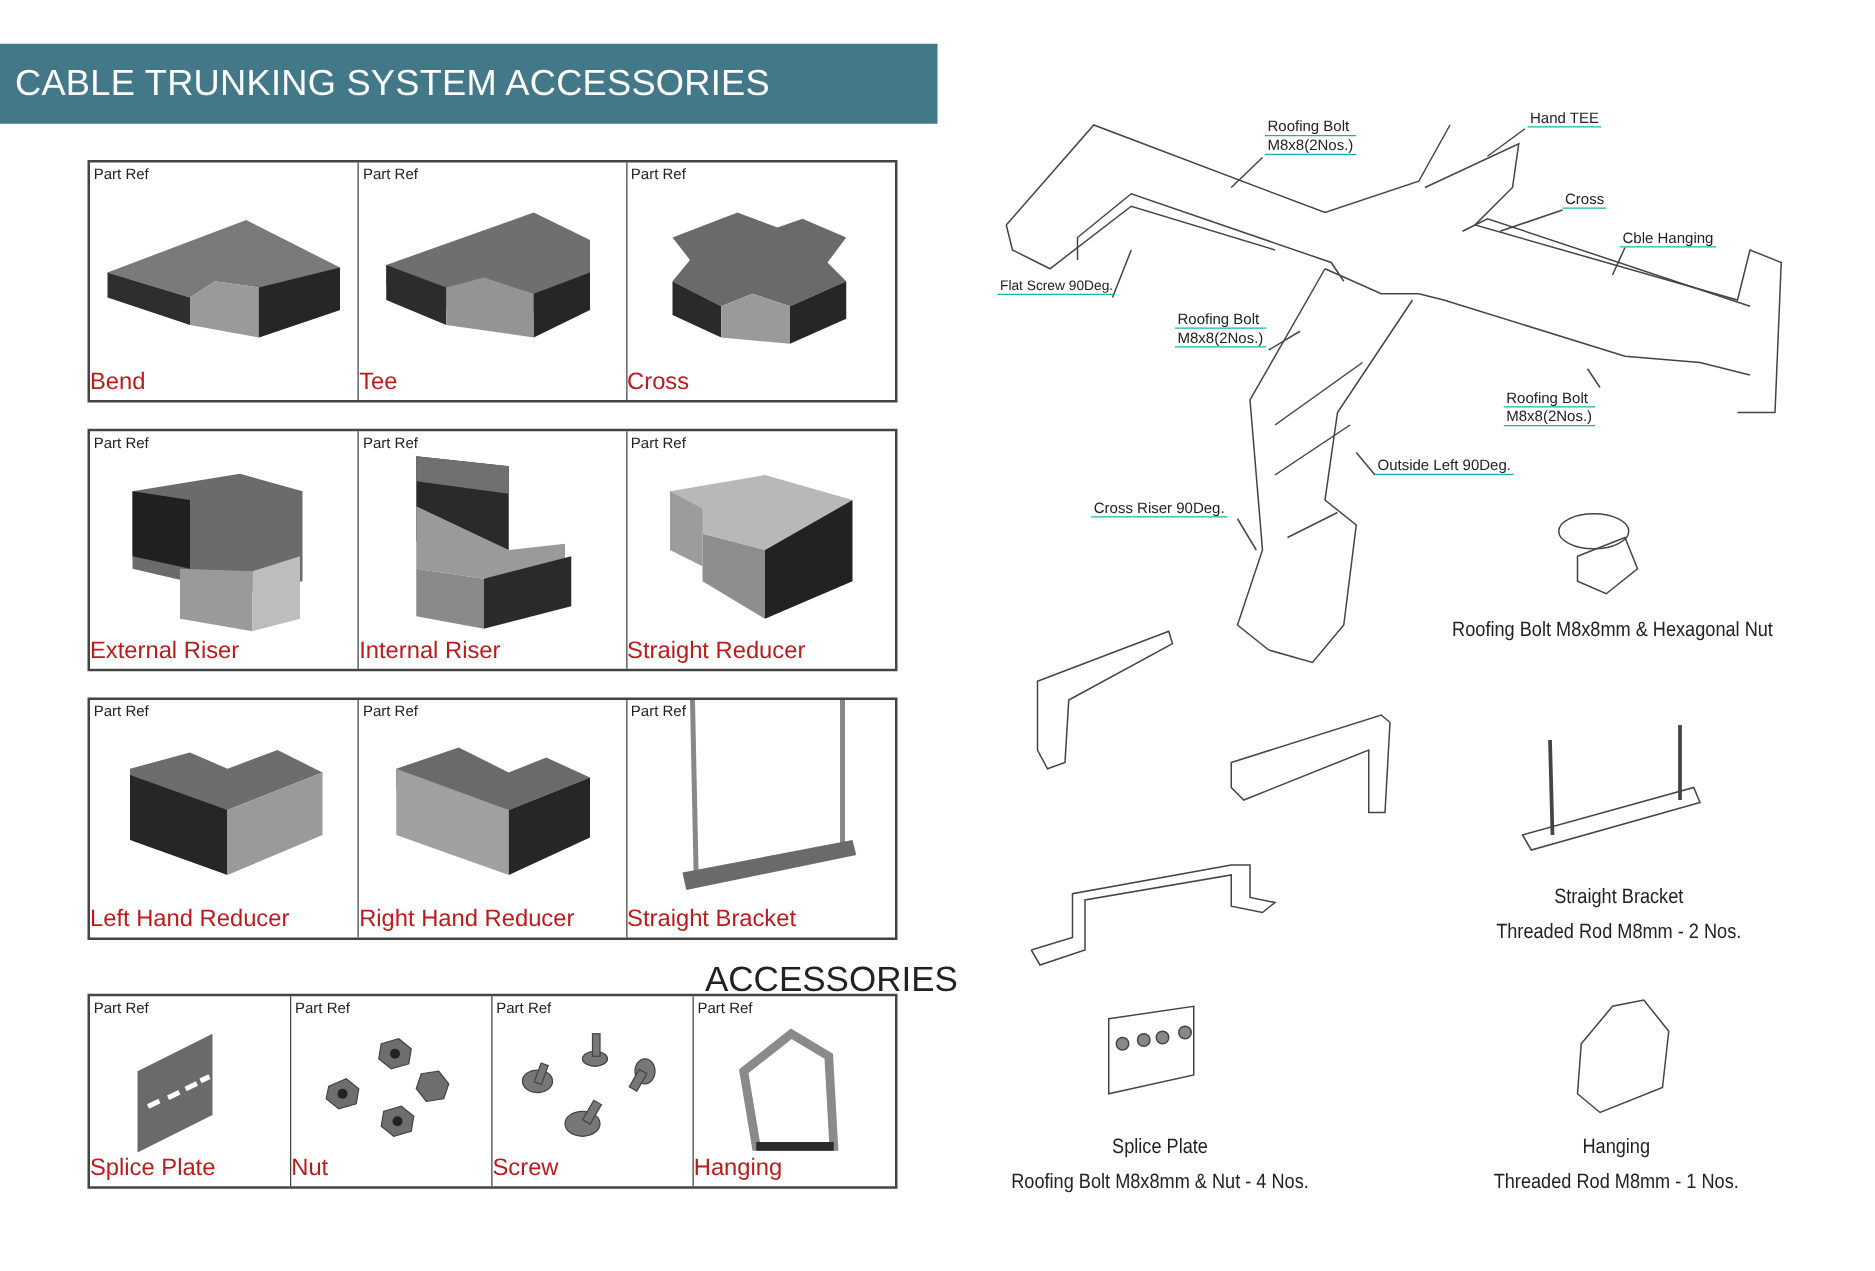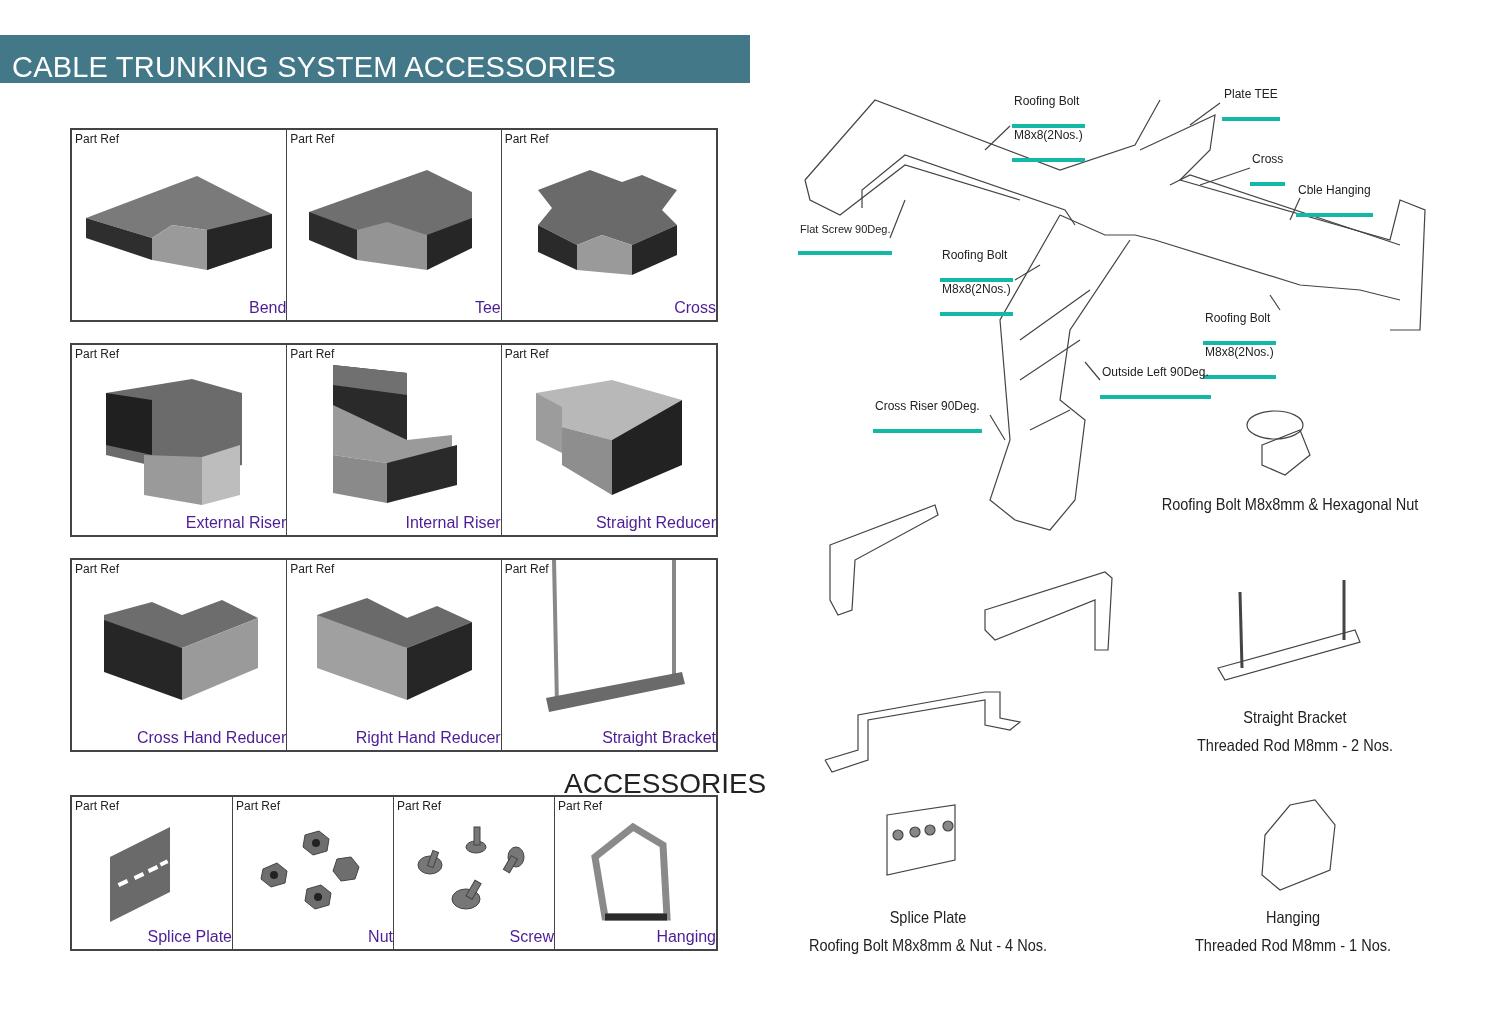--- a/index.html
+++ b/index.html
@@ -1,27 +1,27 @@
 <!DOCTYPE html>
 <html><head>
 <meta charset="utf-8">
 <style>
   html,body{margin:0;padding:0;background:#fff;}
   body{width:1500px;height:1017px;position:relative;overflow:hidden;font-family:"Liberation Sans",sans-serif;color:#1a1a1a;}
-  .banner{position:absolute;left:0;top:35px;width:750px;height:48px;background:#437888;}
+  .banner{position:absolute;left:0;top:35px;width:750px;height:64px;background:#437888;}
   .banner h1{margin:0;position:absolute;left:12px;top:16px;font-weight:400;font-size:29px;color:#fff;letter-spacing:0.2px;font-family:"Liberation Sans",sans-serif;}
   .grid{position:absolute;border:2px solid #444;display:flex;box-sizing:border-box;}
   .cell{position:relative;border-right:1.5px solid #444;box-sizing:border-box;height:100%;padding-left:47px;}
   .cell:last-child{border-right:none;}
   .cell .ref{position:absolute;left:3px;top:2px;font-size:12px;color:#222;}
-  .cell .name{position:absolute;left:0;right:0;bottom:3px;text-align:right;font-size:16px;color:#4c1d95;}
+  .cell .name{position:absolute;left:0;right:0;bottom:3px;text-align:left;font-size:19px;color:#b91c1c;}
   .cell svg{position:absolute;left:0;top:0;}
   .acc-title{position:absolute;left:564px;top:768px;font-size:28px;color:#222;}
   .label{position:absolute;font-size:12px;color:#222;white-space:nowrap;}
-  .label span{display:block;border-bottom:4px solid #14b8a6;padding:0 2px 16px 2px;}
+  .label span{display:block;border-bottom:1px solid #14b8a6;padding:0 2px 0 2px;}
   .caption{position:absolute;text-align:center;font-size:16.5px;color:#222;transform:scaleX(0.88);transform-origin:center;white-space:nowrap;}
   .caption div{line-height:28px;}
   svg.line{position:absolute;left:0;top:0;}
 </style>
 </head>
 <body>
 
 <div class="banner">
   <h1>CABLE TRUNKING SYSTEM ACCESSORIES</h1>
 </div>
@@ -94,21 +94,21 @@
 </div>
 
 <div class="grid" style="left:70px;top:558px;width:648px;height:194px;">
   <div class="cell" style="width:216px">
     <span class="ref">Part Ref</span>
     <svg width="216" height="194">
       <polygon points="32,55 80,42 110,55 150,40 186,58 110,88 32,68" fill="#6d6d6d"></polygon>
       <polygon points="32,60 110,88 110,140 32,112" fill="#262626"></polygon>
       <polygon points="110,88 186,58 186,108 110,140" fill="#9a9a9a"></polygon>
     </svg>
-    <span class="name">Cross Hand Reducer</span>
+    <span class="name">Left Hand Reducer</span>
   </div>
   <div class="cell" style="width:215px">
     <span class="ref">Part Ref</span>
     <svg width="215" height="194">
       <polygon points="30,55 80,38 120,58 150,46 185,62 120,88 30,70" fill="#6a6a6a"></polygon>
       <polygon points="30,55 120,88 120,140 30,108" fill="#a0a0a0"></polygon>
       <polygon points="120,88 185,62 185,110 120,140" fill="#262626"></polygon>
     </svg>
     <span class="name">Right Hand Reducer</span>
   </div>
@@ -233,21 +233,21 @@
 
     <polygon points="1265,835 1290,805 1315,800 1335,825 1330,870 1280,890 1262,875"></polygon>
   </g>
 </svg>
 
 <div class="label" style="left:1012px;top:94px">
   <span>Roofing Bolt</span>
   <span>M8x8(2Nos.)</span>
 </div>
 <div class="label" style="left:1222px;top:87px">
-    <span>Plate TEE</span>
+    <span>Hand TEE</span>
   </div>
 <div class="label" style="left:1250px;top:152px">
     <span>Cross</span>
   </div>
 <div class="label" style="left:1296px;top:183px">
     <span>Cble Hanging</span>
   </div>
 <div class="label" style="left:798px;top:223px;font-size:11px">
     <span>Flat Screw 90Deg.</span>
   </div>

